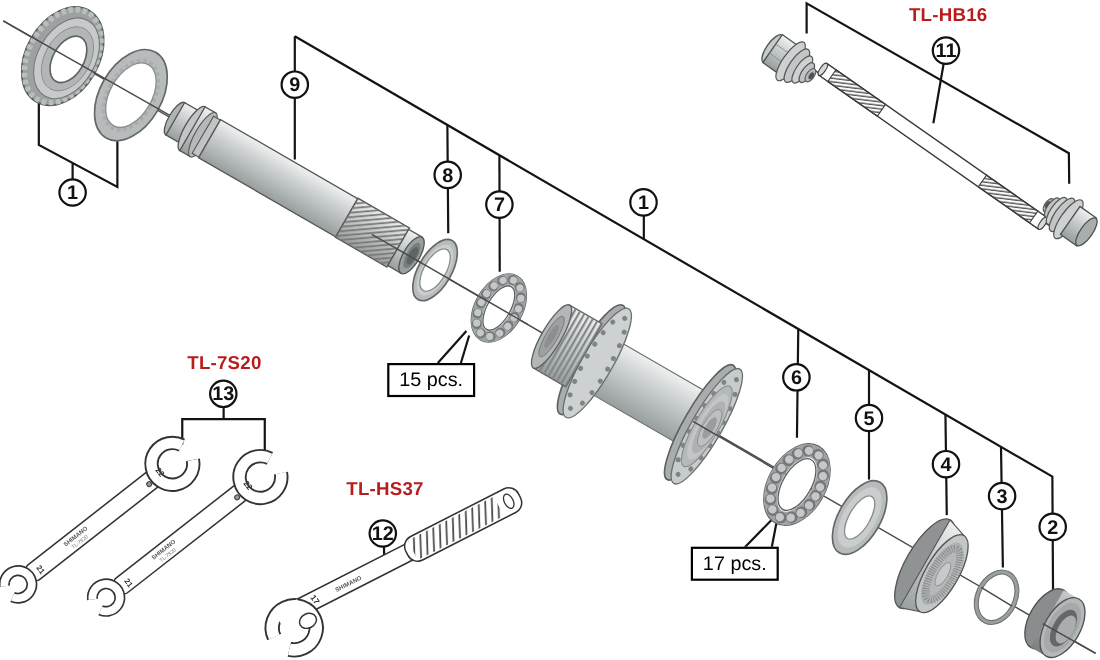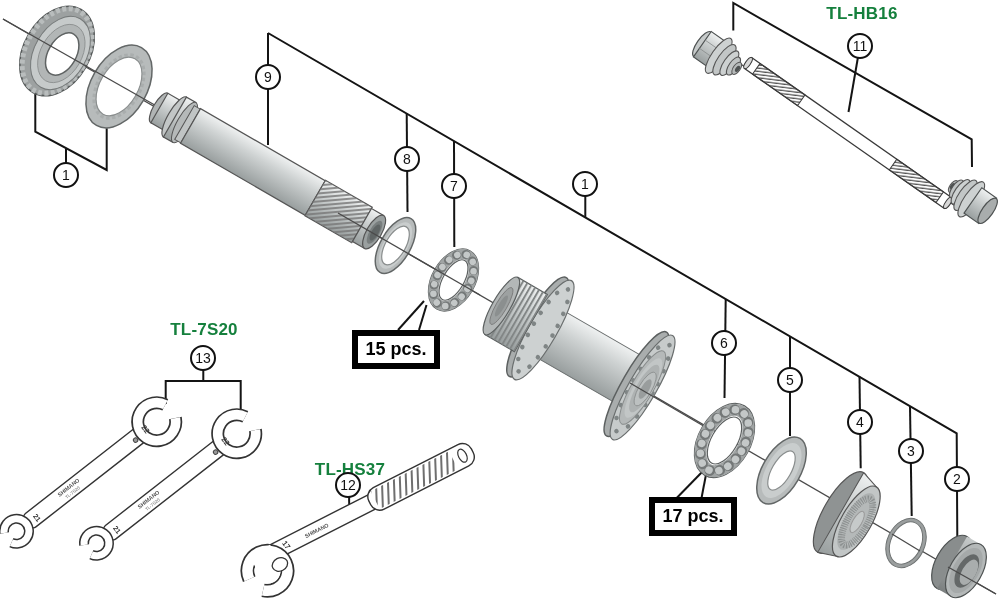--- a/index.html
+++ b/index.html
@@ -1,25 +1,25 @@
 <!DOCTYPE html>
 <html><head>
 <meta charset="utf-8">
 <style>
   html,body{margin:0;padding:0;background:#fff;}
   body{width:1000px;height:600px;position:relative;overflow:hidden;
        font-family:"Liberation Sans","DejaVu Sans",sans-serif;}
   .stage{position:absolute;left:0;top:0;width:1000px;height:600px;}
   .callout{position:absolute;width:22px;height:22px;border:2px solid #111;
-       border-radius:50%;background:#fff;color:#111;font-weight:normal;
-       font-size:14px;line-height:22px;text-align:center;z-index:5;}
-  .tool-label{position:absolute;width:110px;text-align:center;color:#15803d;
+       border-radius:50%;background:#fff;color:#111;font-weight:bold;
+       font-size:18px;line-height:22px;text-align:center;z-index:5;}
+  .tool-label{position:absolute;width:110px;text-align:center;color:#b91c1c;
        font-weight:bold;font-size:17px;z-index:5;letter-spacing:0.2px;}
-  .qty-box{position:absolute;border:6px solid #000000;background:#fff;color:#000;
-       font-weight:bold;font-size:18px;display:flex;align-items:center;
+  .qty-box{position:absolute;border:2px solid #000000;background:#fff;color:#000;
+       font-weight:normal;font-size:18px;display:flex;align-items:center;
        justify-content:center;z-index:5;}
 </style>
 </head>
 <body>
 
 <svg class="stage" viewBox="0 0 1000 600" xmlns="http://www.w3.org/2000/svg">
   <defs>
     <linearGradient id="cyl" x1="0" y1="0" x2="0" y2="1">
       <stop offset="0" stop-color="#eff1f1"></stop>
         <stop offset="0.35" stop-color="#ced2d2"></stop>
@@ -257,24 +257,24 @@
     <text x="-76" y="0" transform="rotate(80 -76 0)" font-size="7.5" font-weight="bold" fill="#333" text-anchor="middle">17</text>
     <text x="-40" y="2.5" font-size="5.5" font-weight="bold" fill="#555" text-anchor="middle">SHIMANO</text>
     <rect x="20" y="-12" width="115" height="24" rx="10" fill="#ffffff" stroke="#333" stroke-width="1.4"></rect>
     <rect x="26" y="-10" width="88" height="20" fill="url(#grip)"></rect>
     <ellipse cx="124" cy="0" rx="4" ry="7" fill="#ffffff" stroke="#333" stroke-width="1.2"></ellipse>
   </g>
 </svg>
 
 <div class="tool-label" style="left:807px;top:4px;">TL-HB16</div>
 <div class="tool-label" style="left:149px;top:320px;">TL-7S20</div>
-<div class="tool-label" style="left:295px;top:435px;margin-top:25px;">TL-HS37</div>
+<div class="tool-label" style="left:295px;top:435px;">TL-HS37</div>
 
 <div class="qty-box" style="left:352px;top:330px;width:76px;height:27px;">15 pcs.</div>
-<div class="qty-box" style="left:649px;top:497px;width:76px;height:27px;">17 pcs.</div>
+<div class="qty-box" style="left:628px;top:497px;width:76px;height:27px;">17 pcs.</div>
 
 <div class="callout" style="left:572px;top:171px;">1</div>
 <div class="callout" style="left:944px;top:466px;">2</div>
 <div class="callout" style="left:898px;top:438px;">3</div>
 <div class="callout" style="left:847px;top:409px;">4</div>
 <div class="callout" style="left:777px;top:367px;">5</div>
 <div class="callout" style="left:711px;top:330px;">6</div>
 <div class="callout" style="left:441px;top:173px;">7</div>
 <div class="callout" style="left:394px;top:146px;">8</div>
 <div class="callout" style="left:255px;top:64px;">9</div>

